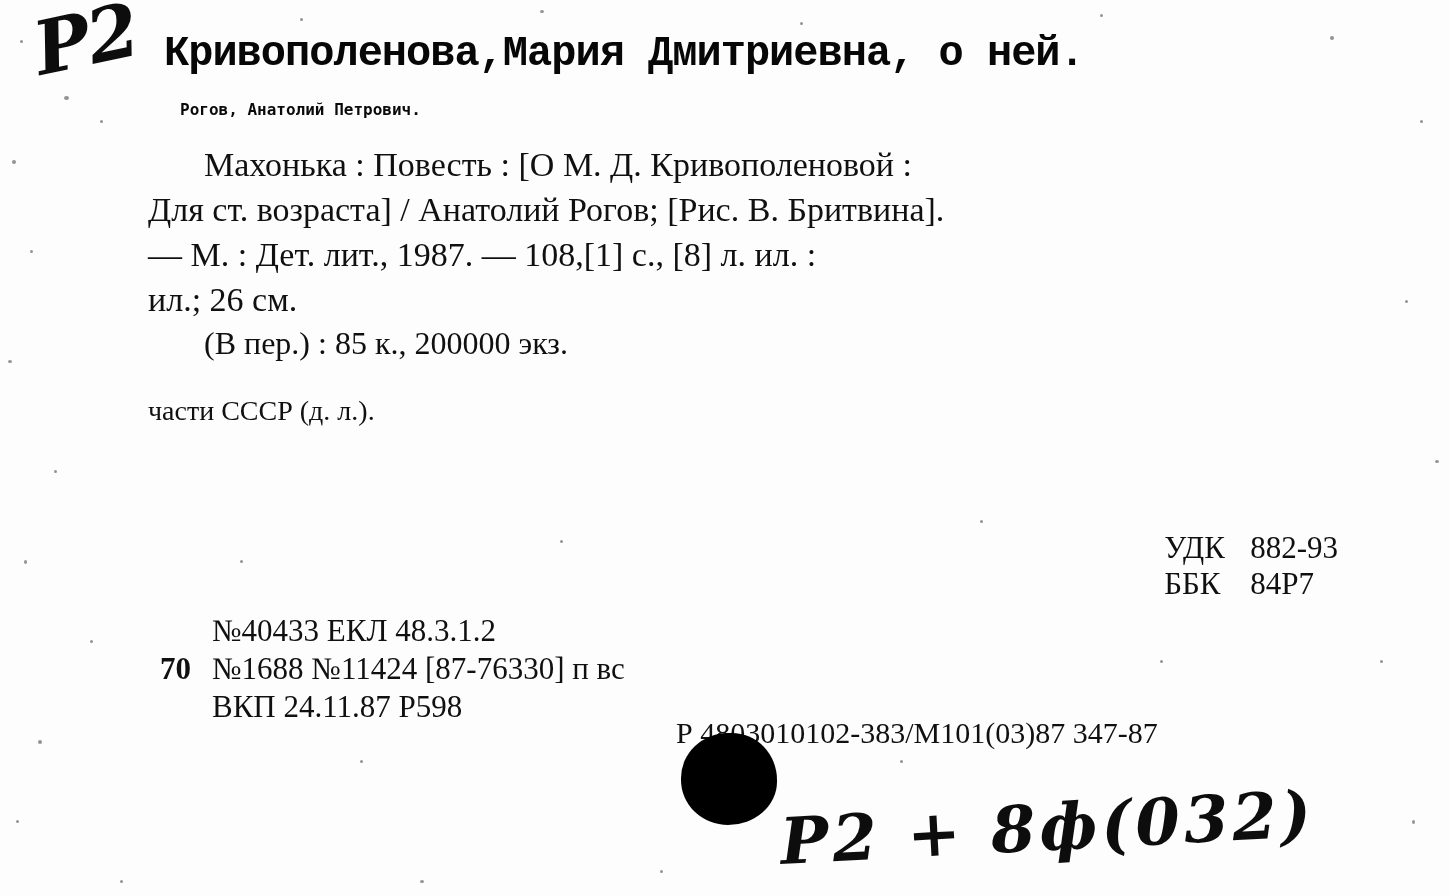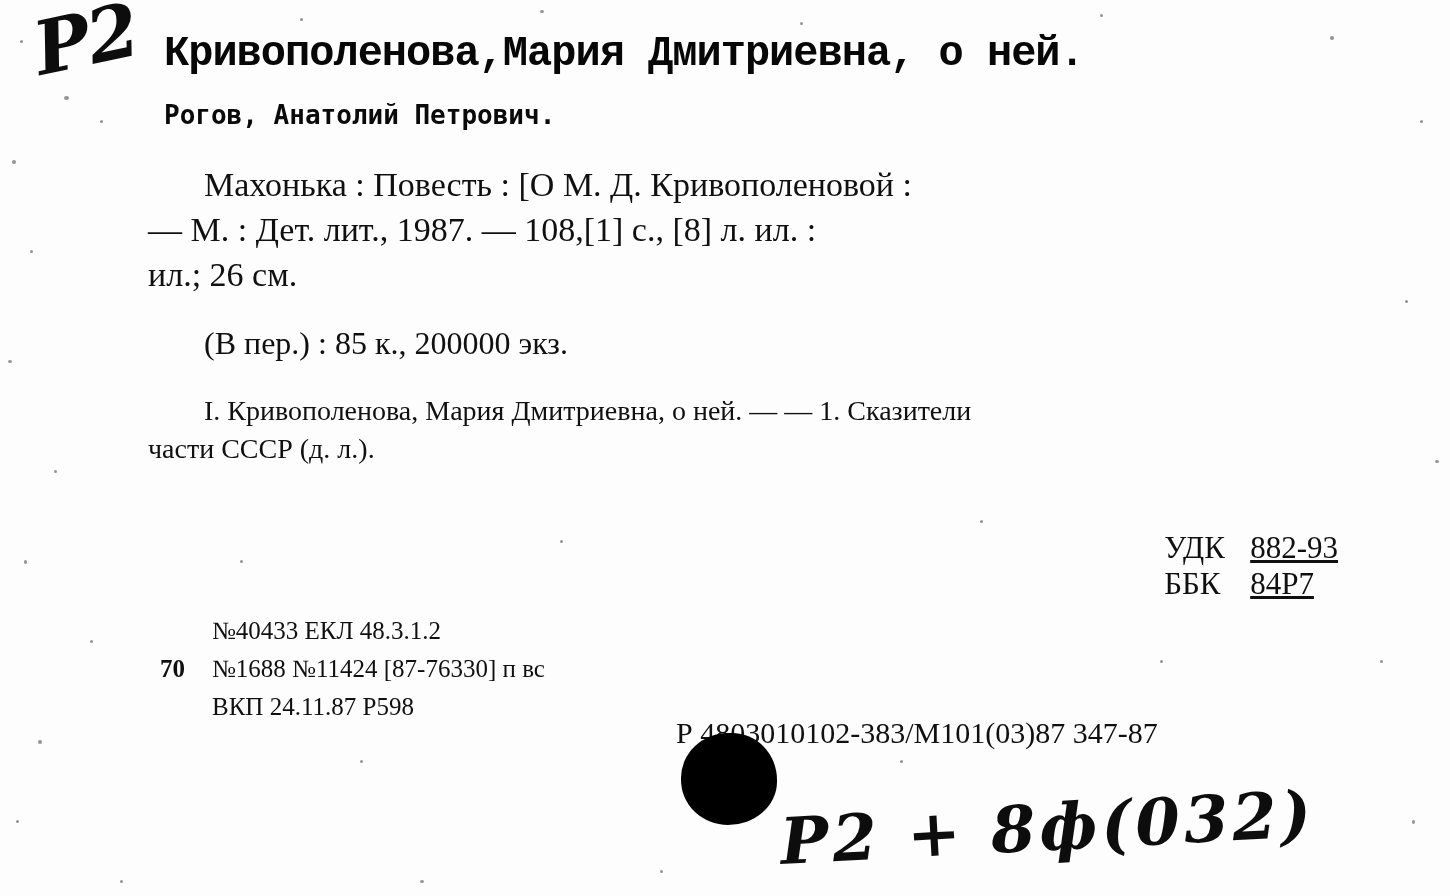--- a/index.html
+++ b/index.html
@@ -55,41 +55,40 @@
     top: 30px;
     font-family: Liberation Mono, monospace;
     font-weight: 700;
     font-size: 42px;
     letter-spacing: -1px;
     white-space: nowrap;
     color: #070707;
   }
   .author-line {
     position: absolute;
-    left: 164px;
+    left: 180px;
     top: 100px;
     font-family: "DejaVu Sans Mono", monospace;
     font-weight: 700;
-    font-size: 26px;
+    font-size: 16px;
     letter-spacing: 0px;
     white-space: nowrap;
     color: #0a0a0a;
   }
 
   
   .body-block {
     position: absolute;
     left: 148px;
     top: 142px;
     width: 1190px;
     font-family: "Liberation Serif", serif;
     font-size: 34px;
     line-height: 45px;
     color: #101010;
-    margin-top: 20px;
   }
   .body-block .ln {
     white-space: nowrap;
   }
   .body-block .ln.indent {
     padding-left: 56px;
   }
   .price-line {
     position: absolute;
     left: 204px;
@@ -118,30 +117,30 @@
   .classif {
     position: absolute;
     right: 112px;
     top: 530px;
     text-align: left;
     font-family: "Liberation Serif", serif;
     font-size: 31px;
     line-height: 36px;
     color: #101010;
   }
-  .classif .row { white-space: nowrap; text-decoration: underline; }
+  .classif .row { white-space: nowrap; }
   .classif .lbl { display: inline-block; min-width: 86px; }
 
   
   .register {
     position: absolute;
     left: 160px;
     top: 612px;
     font-family: "Liberation Serif", serif;
-    font-size: 25px;
+    font-size: 31px;
     line-height: 38px;
     color: #101010;
   }
   .register .ln { white-space: nowrap; }
   .register .ln .lead {
     display: inline-block;
     width: 52px;
     font-weight: 700;
     margin-left: -52px;
   }
@@ -225,28 +224,28 @@
   <div class="hand-top">
     <span>Р2</span>
   </div>
 
   <div class="heading">Кривополенова,Мария Дмитриевна, о ней.</div>
 
   <div class="author-line">Рогов, Анатолий Петрович.</div>
 
   <div class="body-block">
     <div class="ln indent">Махонька : Повесть : [О М. Д. Кривополеновой :</div>
+    <div class="ln">Для ст. возраста] / Анатолий Рогов; [Рис. В. Бритвина].</div>
     <div class="ln">— М. : Дет. лит., 1987. — 108,[1] с., [8] л. ил. :</div>
     <div class="ln">ил.; 26 см.</div>
   </div>
 
   <div class="price-line">(В пер.) : 85 к., 200000 экз.</div>
 
   <div class="subjects">
-    <div class="ln first">I. Кривополенова, Мария Дмитриевна, о ней. — — 1. Сказители</div>
     <div class="ln">части СССР (д. л.).</div>
   </div>
 
   <div class="classif">
     <div class="row">
       <span class="lbl">УДК</span><span>882-93</span>
     </div>
     <div class="row">
       <span class="lbl">ББК</span><span>84Р7</span>
     </div>

